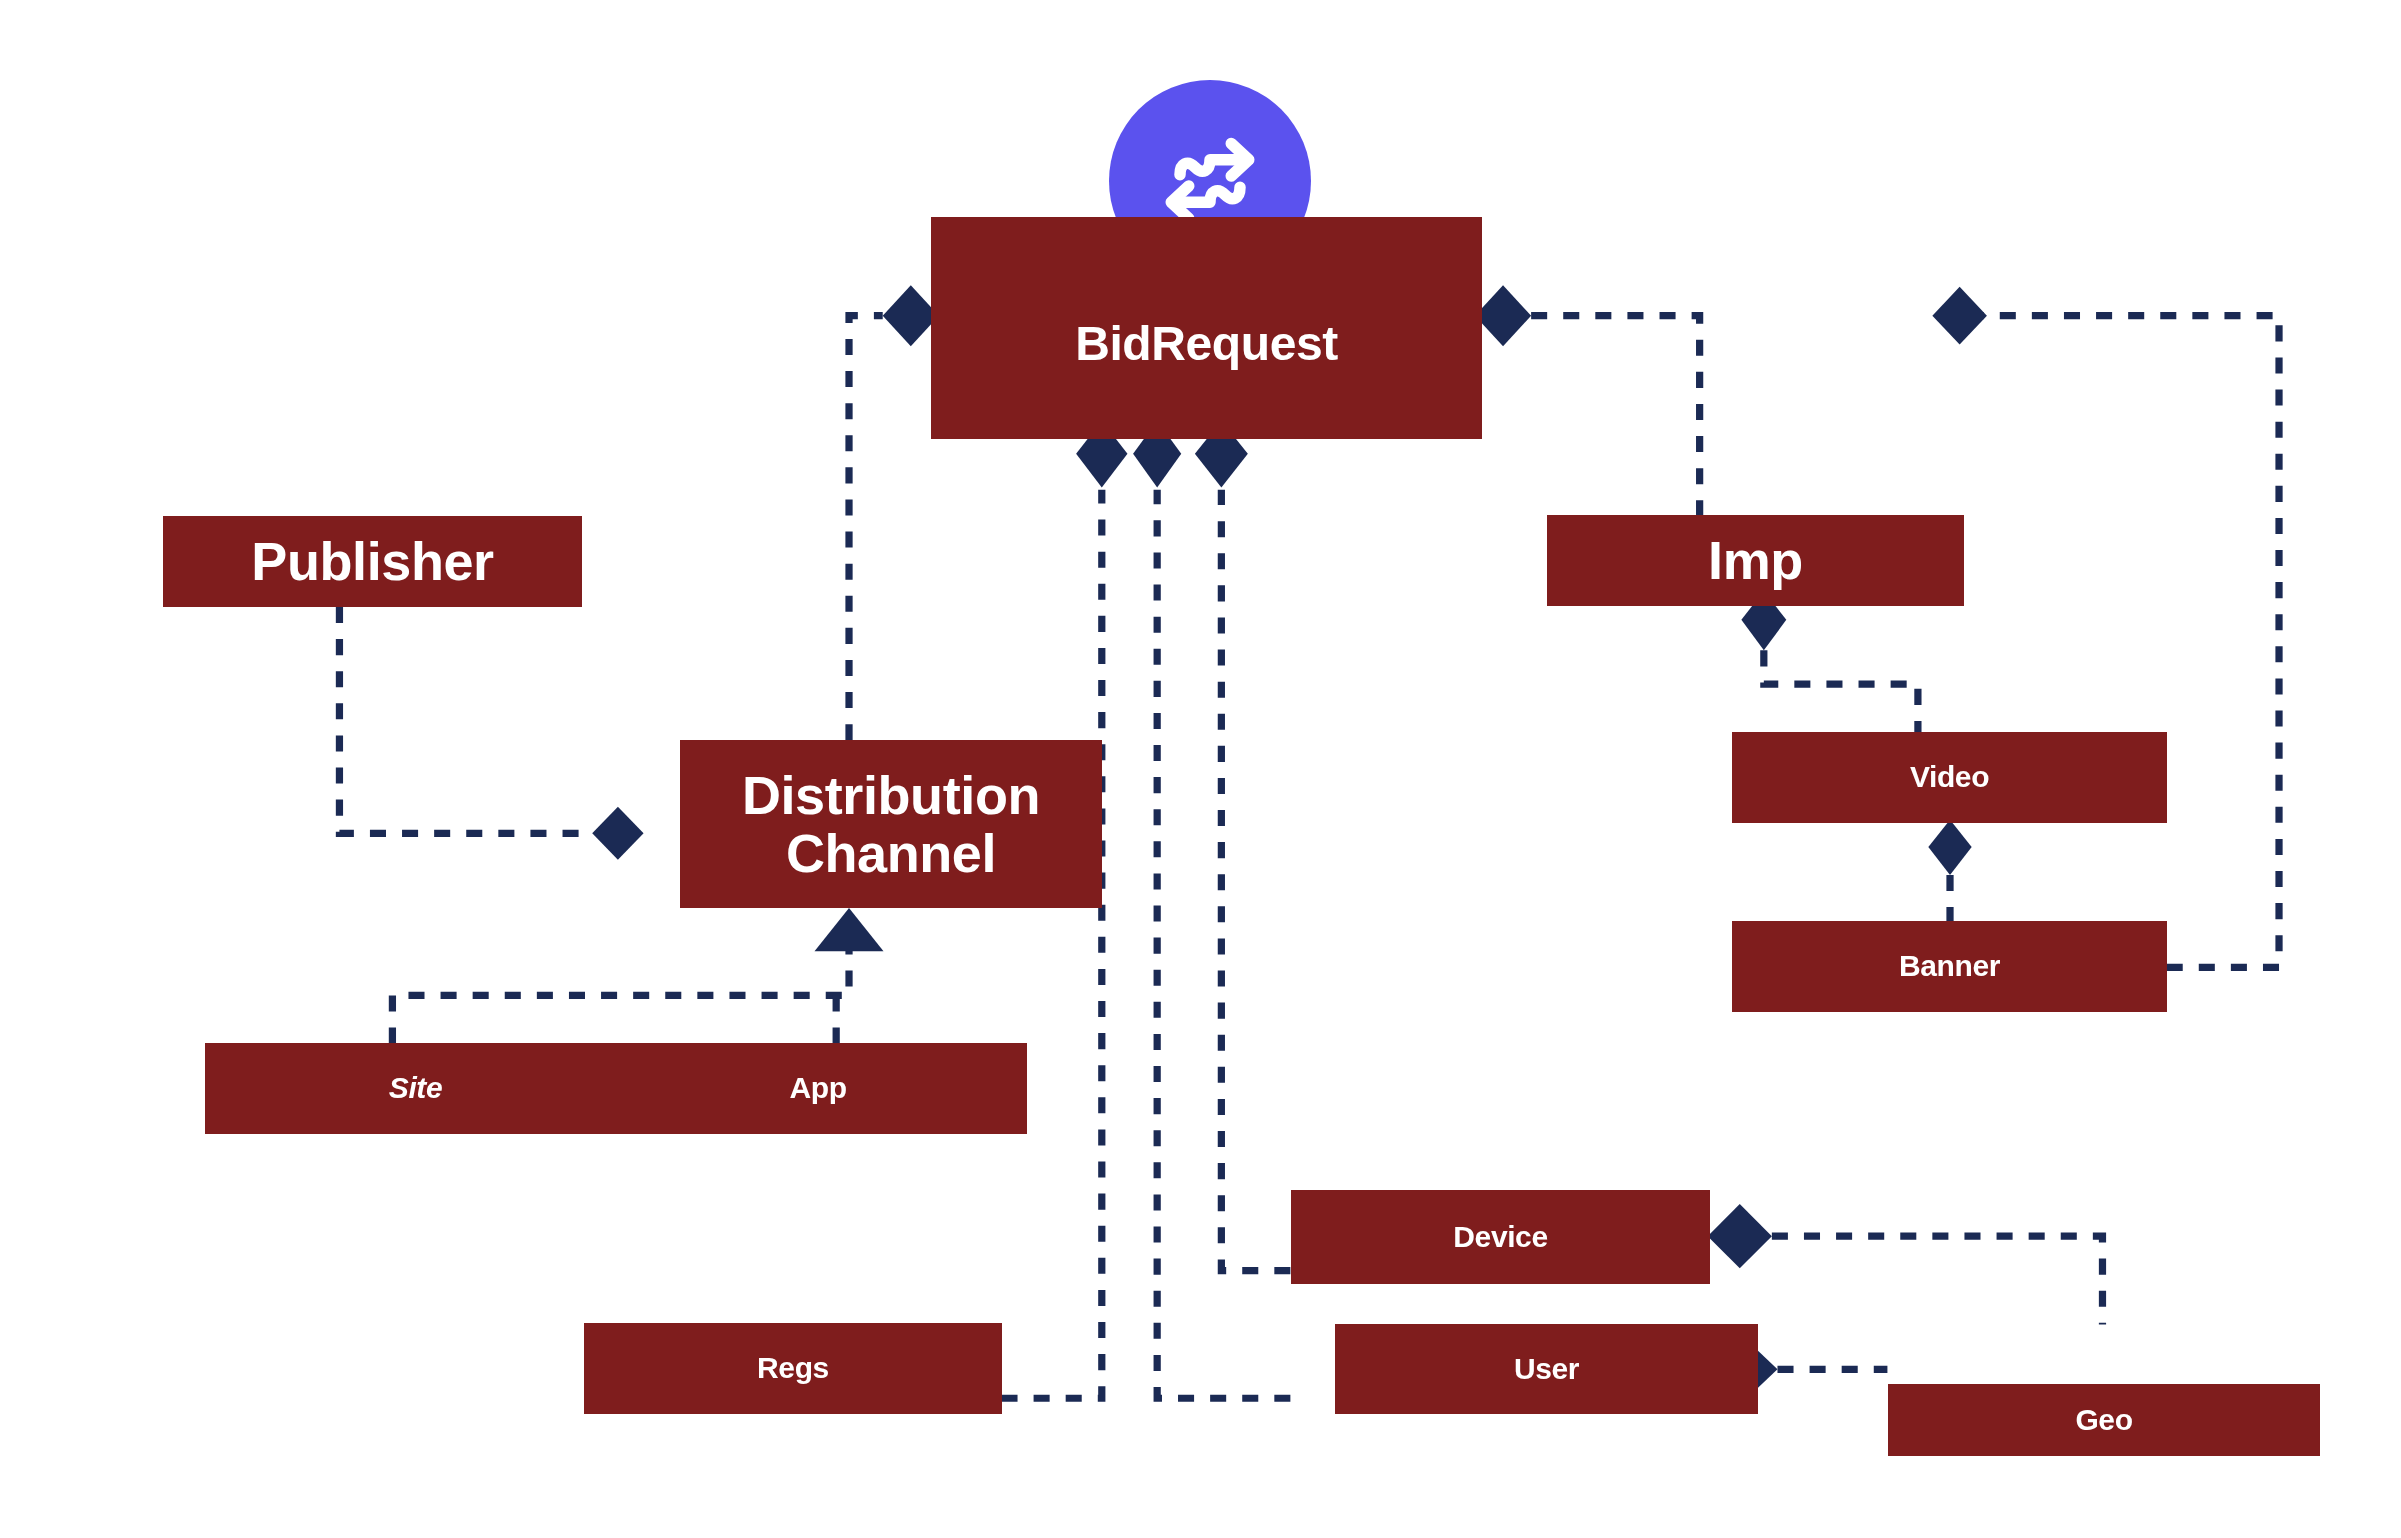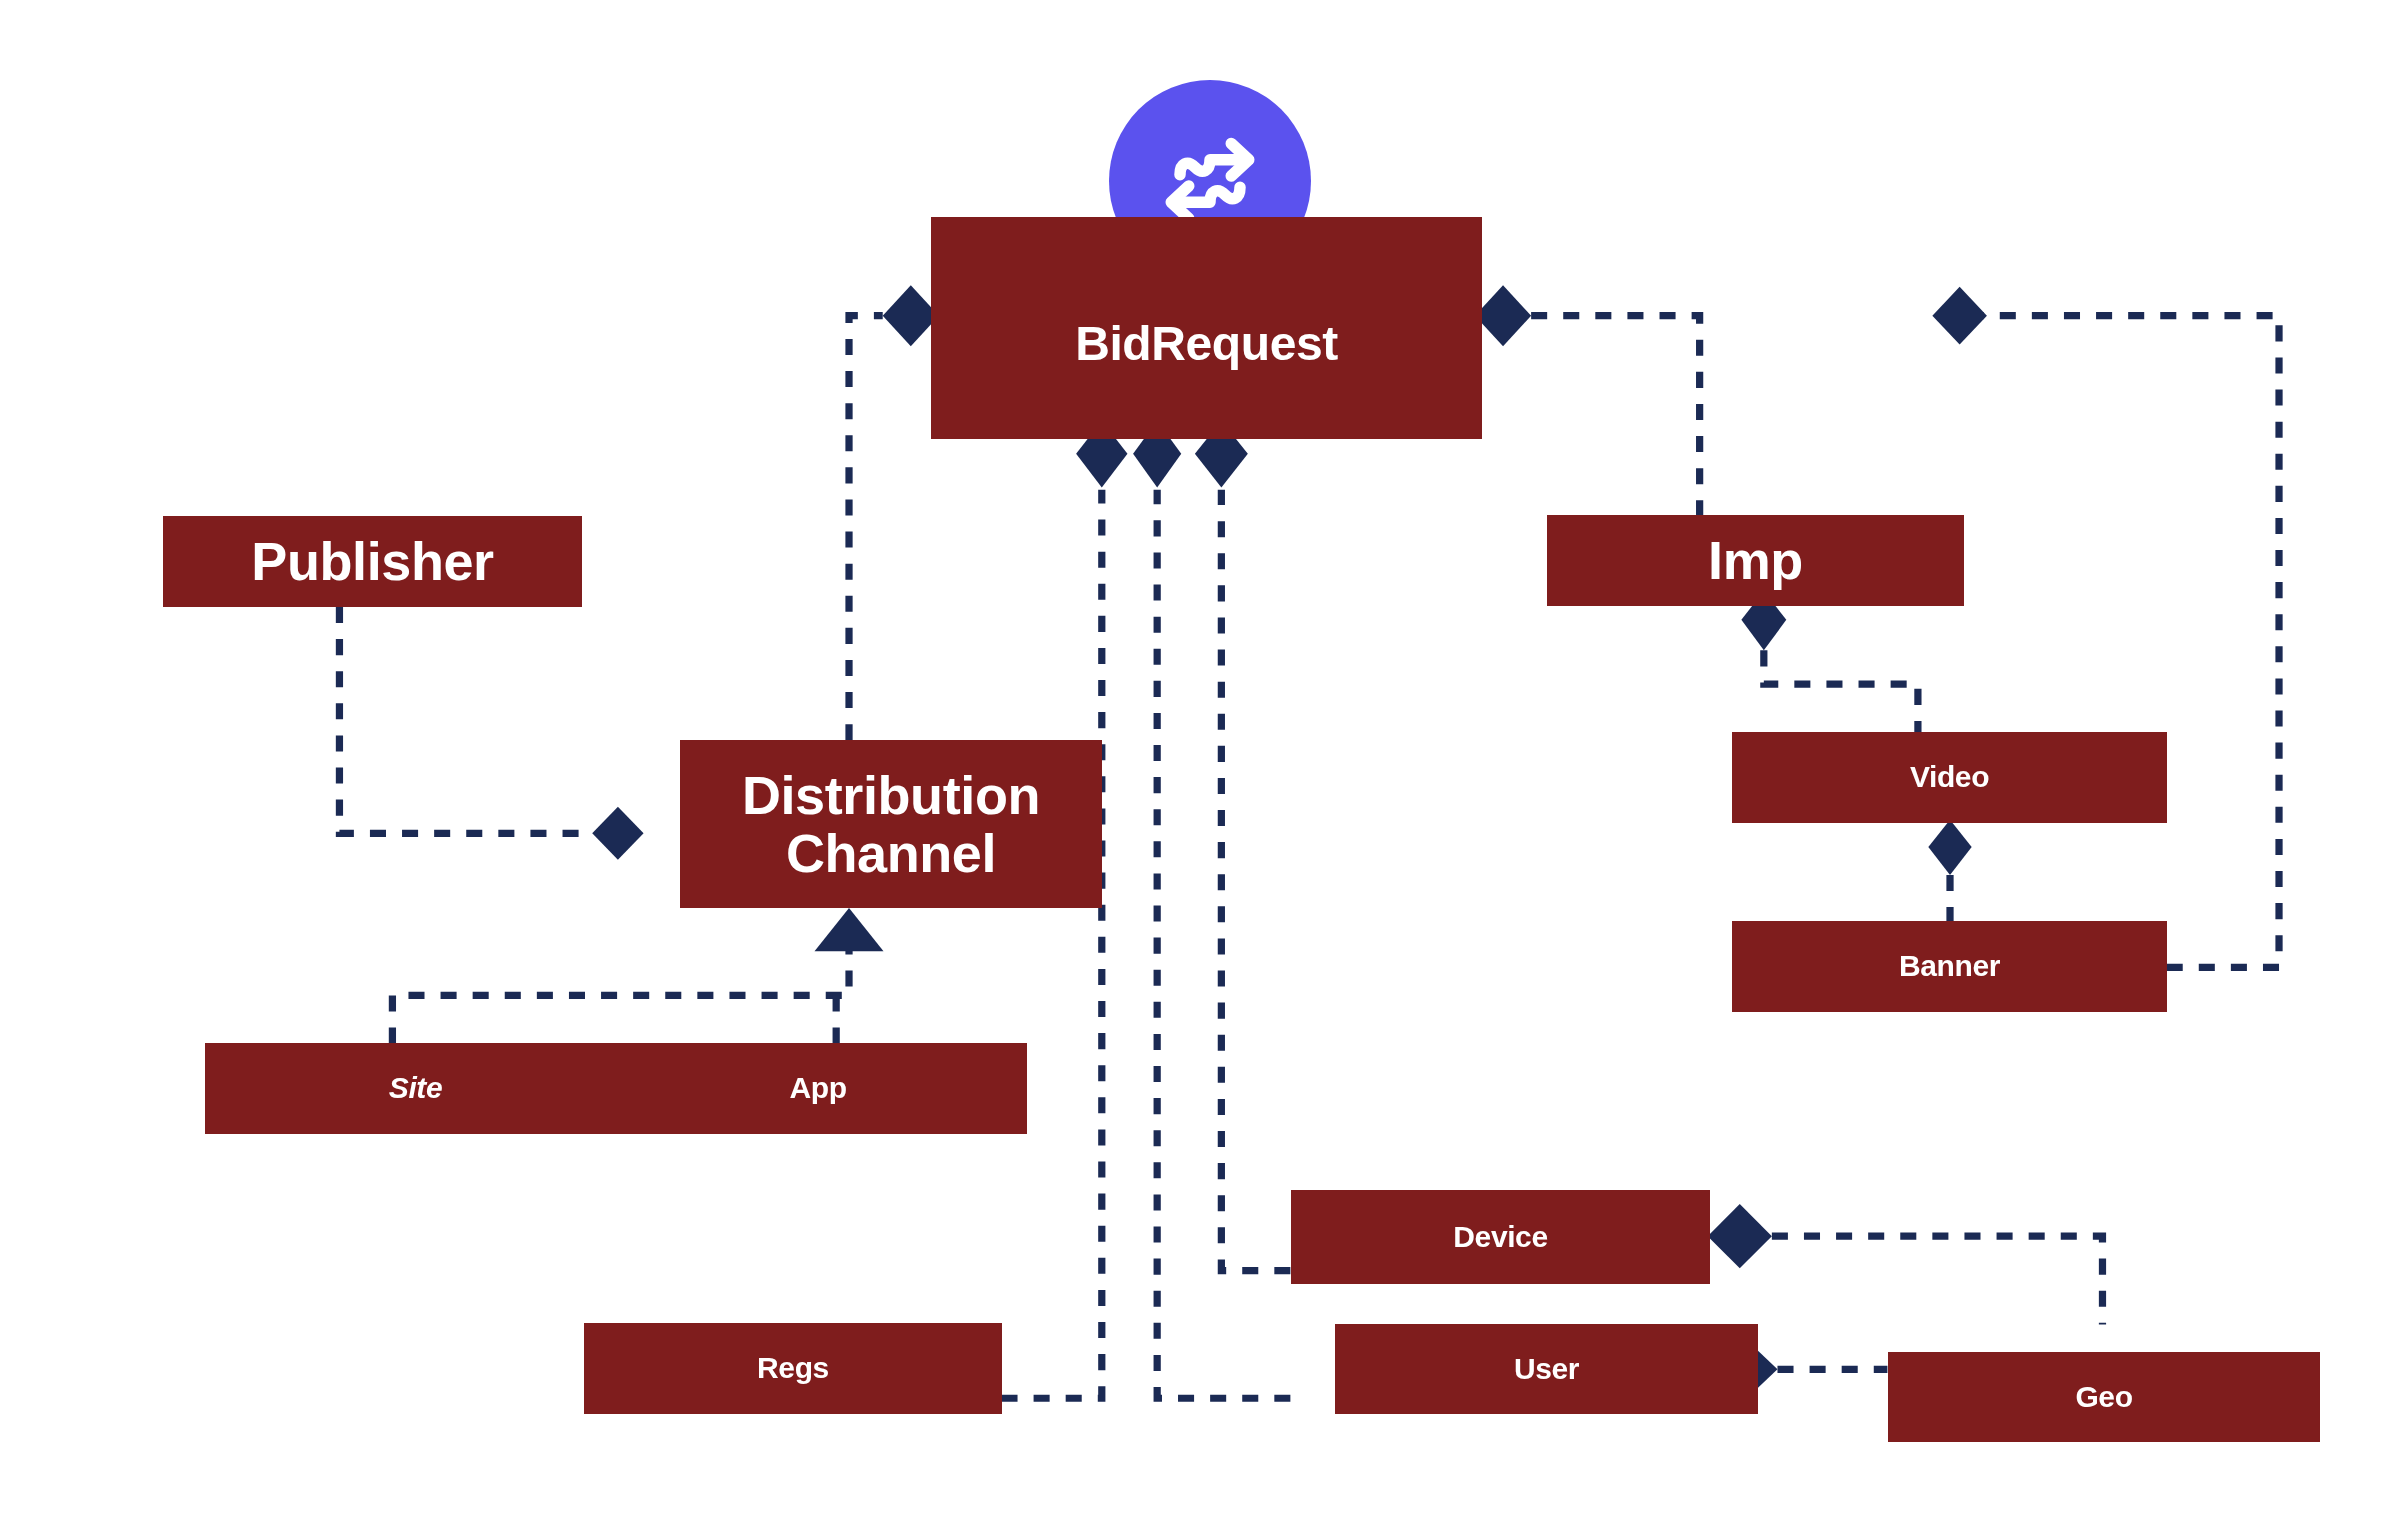--- a/index.html
+++ b/index.html
@@ -174,18 +174,18 @@
   </div>
 
   <div class="node lvl2" style="left:1291px; top:1190px; width:419px; height:94px;">
     <span class="node-label">Device</span>
   </div>
 
   <div class="node lvl2" style="left:1291px; top:1324px; width:423px; height:90px;margin-left:44px;">
     <span class="node-label">User</span>
   </div>
 
-  <div class="node lvl2" style="left:1888px; top:1352px; width:432px; height:90px;">
+  <div class="node lvl2" style="left:1888px; top:1384px; width:432px; height:72px;">
     <span class="node-label">Geo</span>
   </div>
 
 </div>
 
 
 </body></html>

